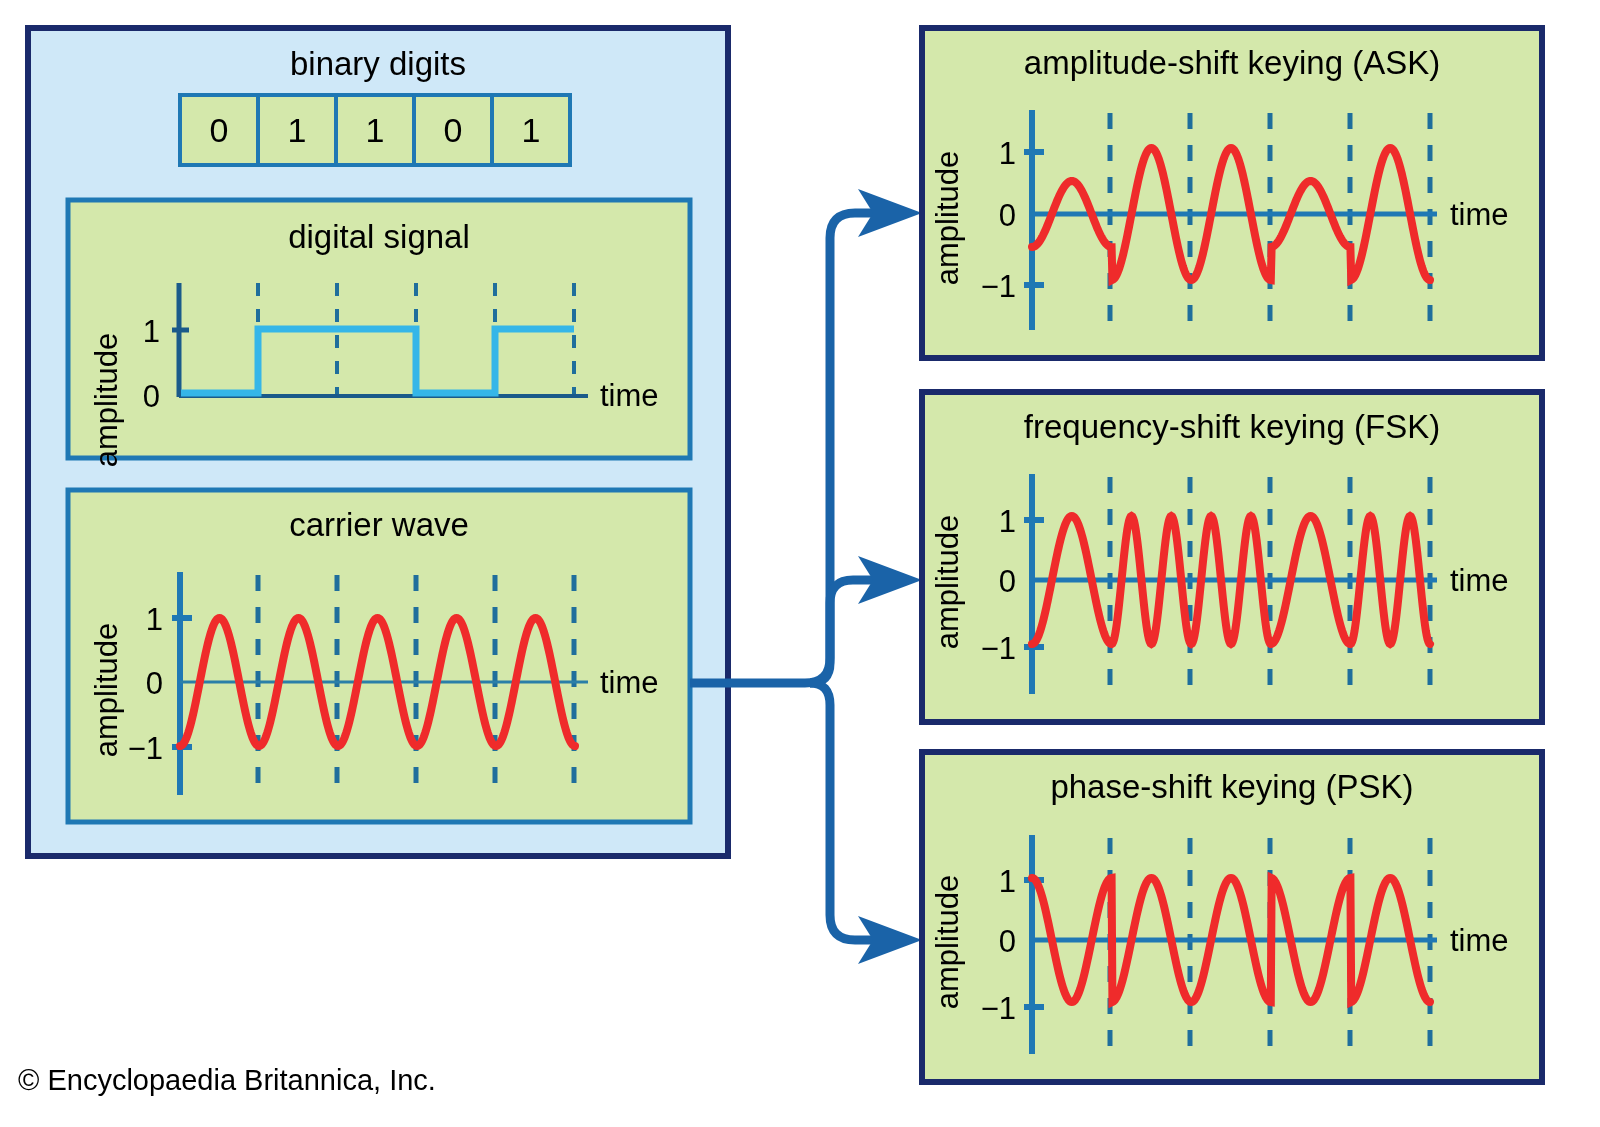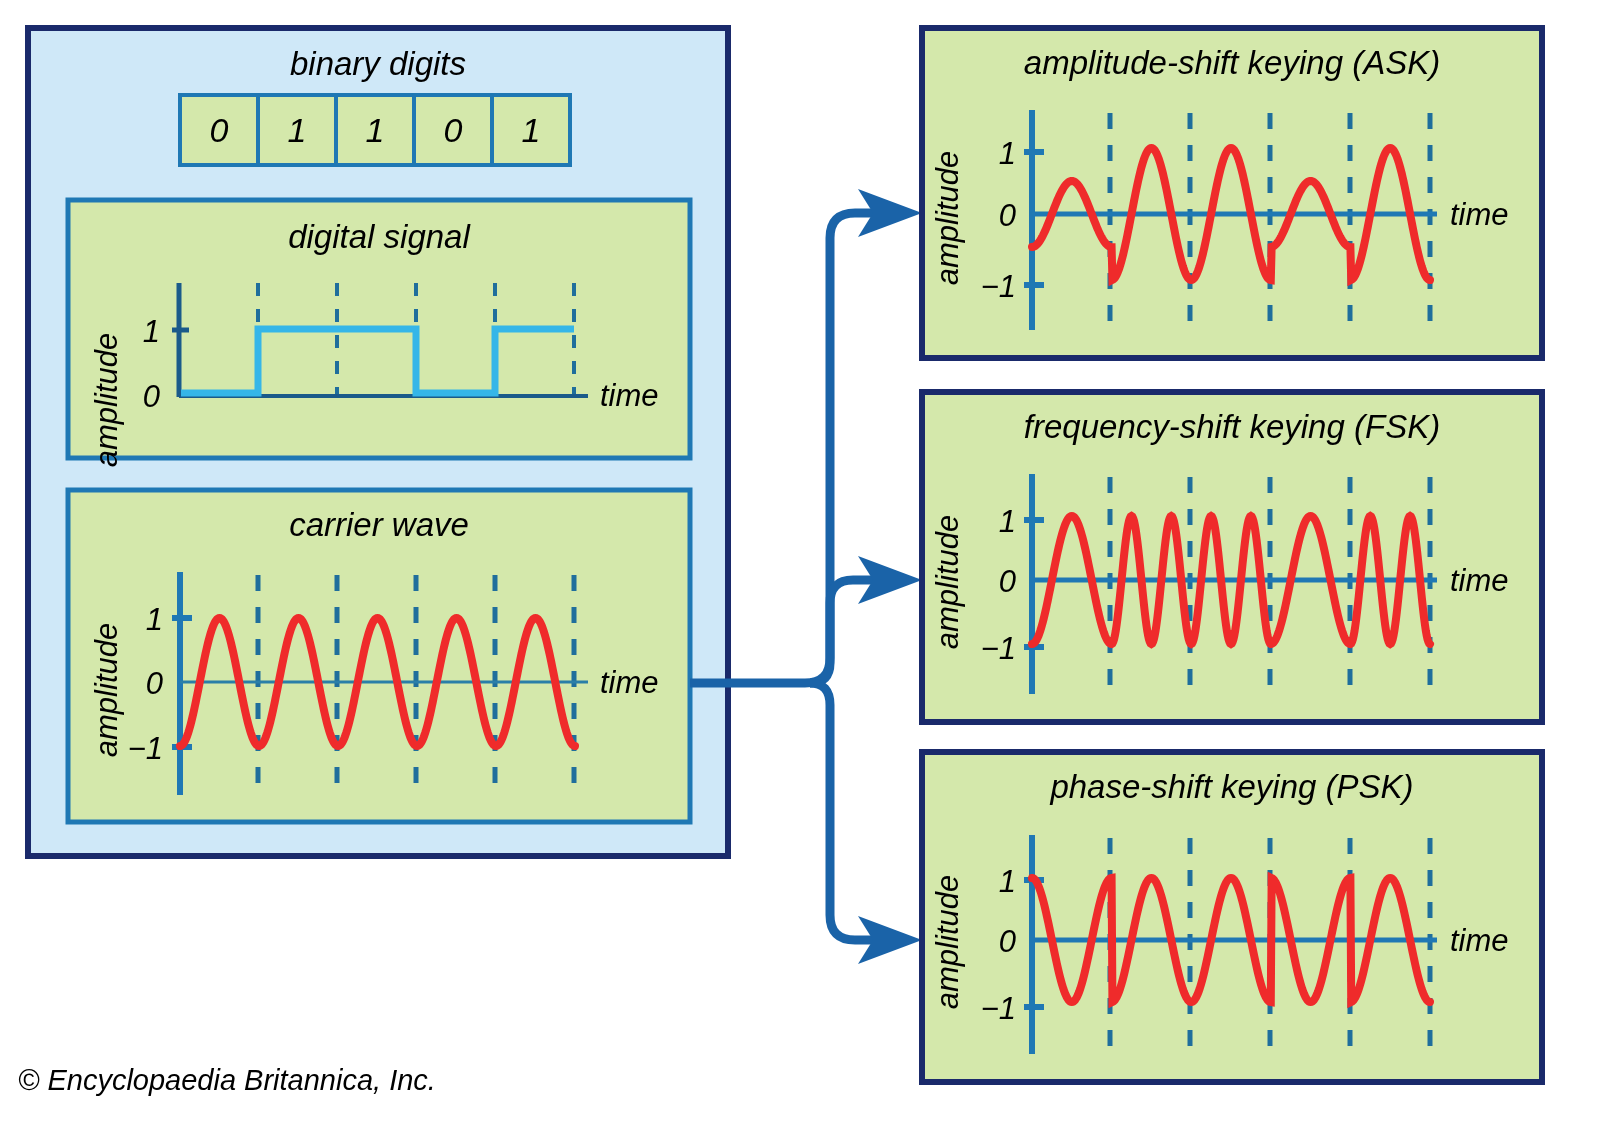--- a/index.html
+++ b/index.html
@@ -12,21 +12,20 @@
     height: 1127px;
     position: relative;
     font-family: "Liberation Sans", sans-serif;
     overflow: hidden;
   }
   #stage {
     position: absolute;
     left: 0; top: 0;
     width: 1600px;
     height: 1127px;
-    font-style: italic;
   }
   .svg-root {
     position: absolute;
     left: 0; top: 0;
     width: 1600px;
     height: 1127px;
   }
   .title-text {
     font-family: "Liberation Sans", sans-serif;
     font-size: 33px;

